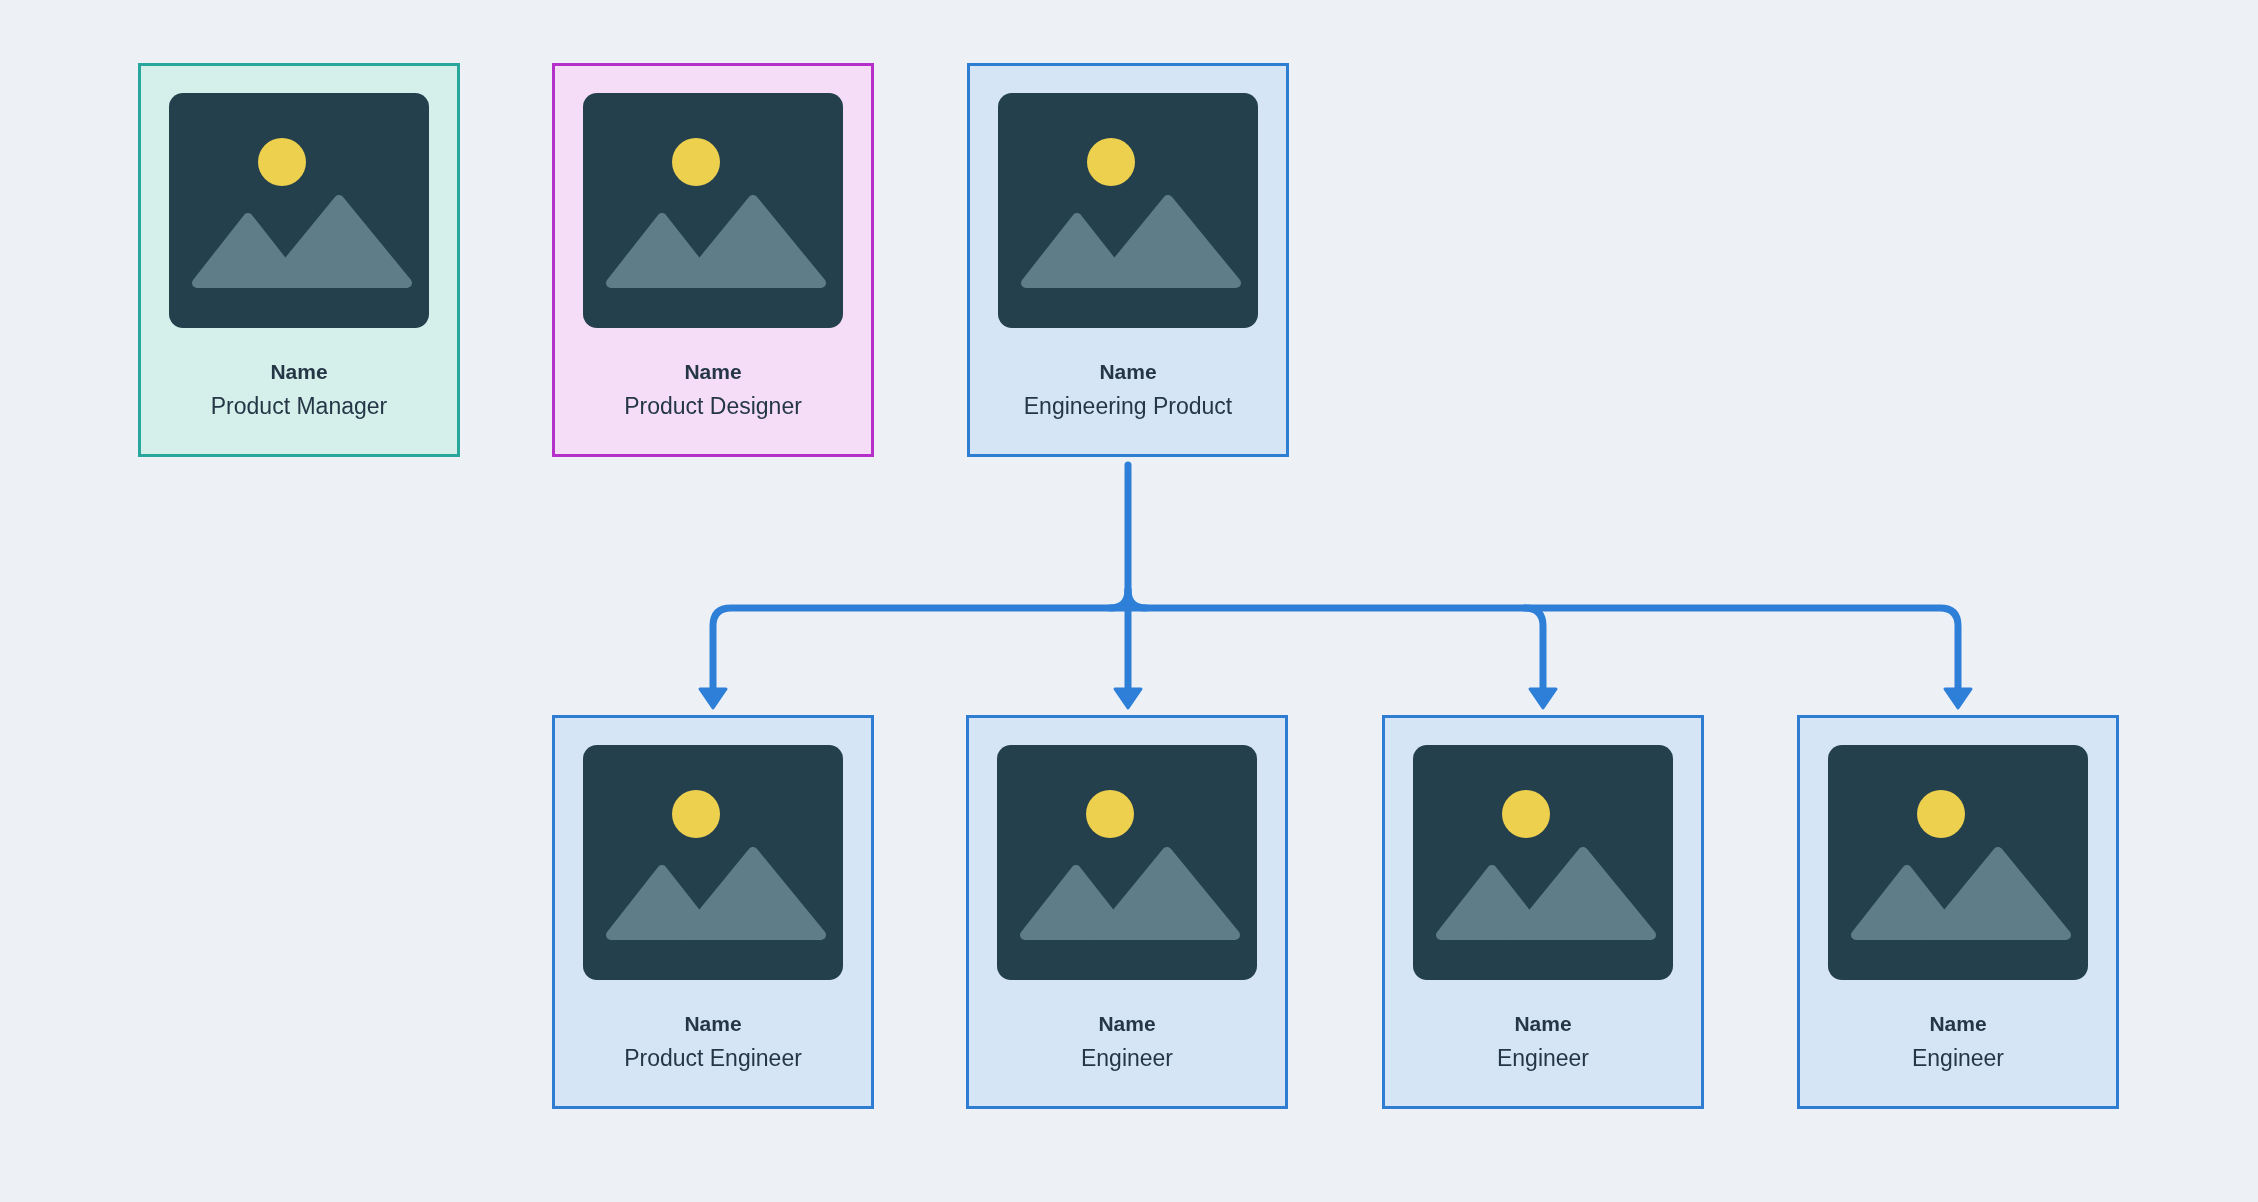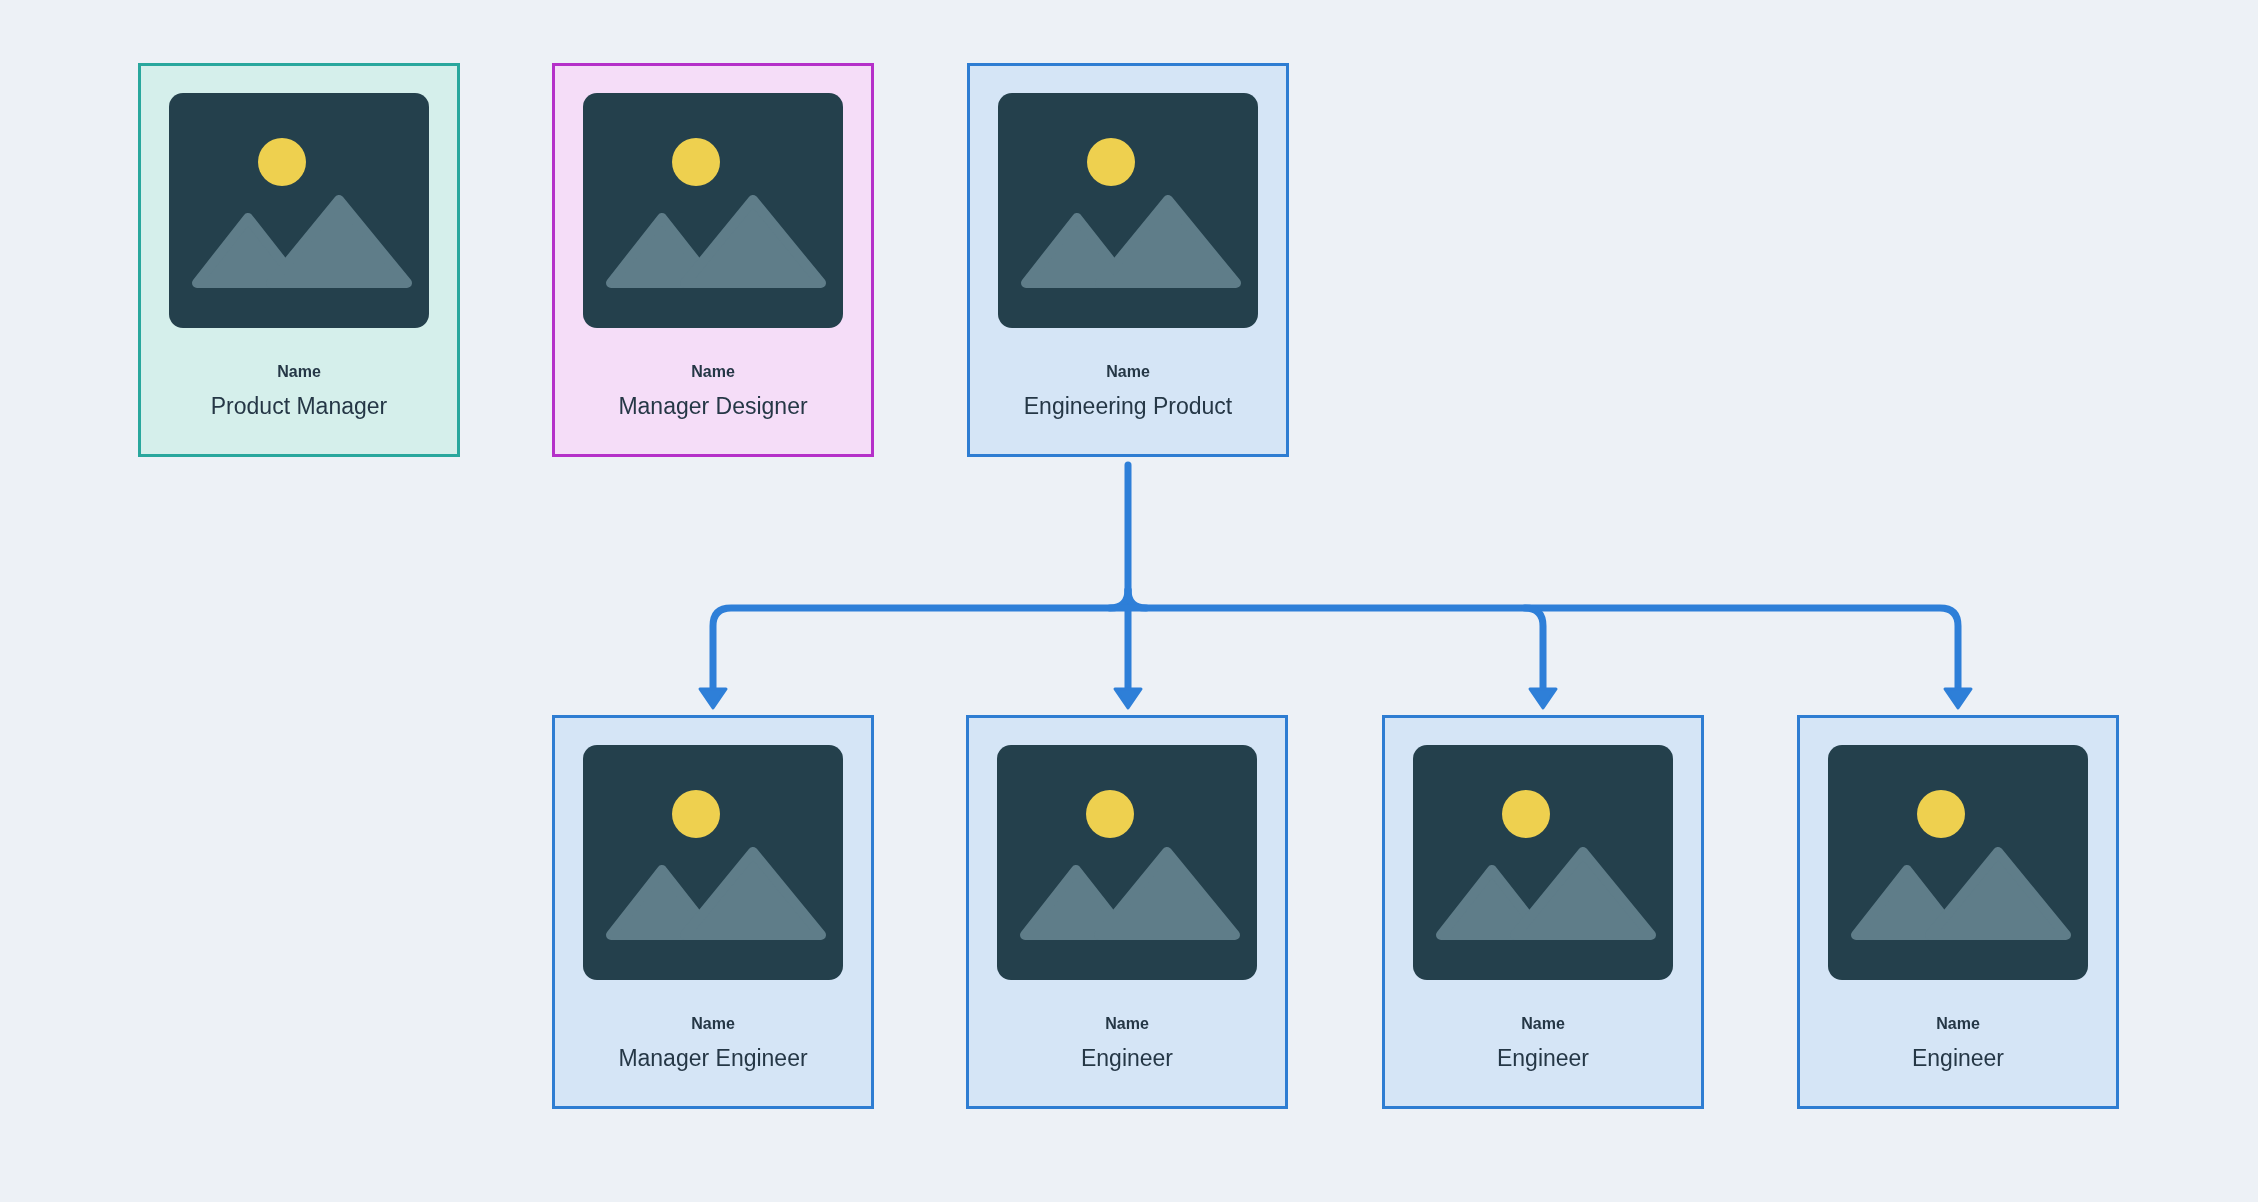--- a/index.html
+++ b/index.html
@@ -50,21 +50,21 @@
   .card.theme-pink { border-color: var(--pink-border); background: var(--pink-fill); }
   .card.theme-blue { border-color: var(--blue-border); background: var(--blue-fill); }
 
   .card .photo {
     width: 260px;
     height: 235px;
     display: block;
   }
   .card .person-name {
     margin-top: 30px;
-    font-size: 16px;
+    font-size: 21px;
     font-weight: bold;
     color: var(--text);
     line-height: 28px;
     text-align: center;
   }
   .card .person-role {
     margin-top: 6px;
     font-size: 23px;
     font-weight: normal;
     color: var(--text);
@@ -119,21 +119,21 @@
   </div>
 
   <div class="card theme-pink pos-pd">
     <svg class="photo" viewBox="0 0 260 235" xmlns="http://www.w3.org/2000/svg">
       <rect width="260" height="235" rx="14" fill="#24404c"></rect>
       <circle cx="113" cy="69" r="24" fill="#eed04f"></circle>
       <polygon points="28,190 79,125 130,190" fill="#5f7d89" stroke="#5f7d89" stroke-width="10" stroke-linejoin="round"></polygon>
       <polygon points="102,190 170,107 238,190" fill="#5f7d89" stroke="#5f7d89" stroke-width="10" stroke-linejoin="round"></polygon>
     </svg>
     <div class="person-name">Name</div>
-    <div class="person-role">Manager Designer</div>
+    <div class="person-role">Product Designer</div>
   </div>
 
   <div class="card theme-blue pos-em">
     <svg class="photo" viewBox="0 0 260 235" xmlns="http://www.w3.org/2000/svg">
       <rect width="260" height="235" rx="14" fill="#24404c"></rect>
       <circle cx="113" cy="69" r="24" fill="#eed04f"></circle>
       <polygon points="28,190 79,125 130,190" fill="#5f7d89" stroke="#5f7d89" stroke-width="10" stroke-linejoin="round"></polygon>
       <polygon points="102,190 170,107 238,190" fill="#5f7d89" stroke="#5f7d89" stroke-width="10" stroke-linejoin="round"></polygon>
     </svg>
     <div class="person-name">Name</div>
@@ -141,21 +141,21 @@
   </div>
 
   <div class="card theme-blue pos-se">
     <svg class="photo" viewBox="0 0 260 235" xmlns="http://www.w3.org/2000/svg">
       <rect width="260" height="235" rx="14" fill="#24404c"></rect>
       <circle cx="113" cy="69" r="24" fill="#eed04f"></circle>
       <polygon points="28,190 79,125 130,190" fill="#5f7d89" stroke="#5f7d89" stroke-width="10" stroke-linejoin="round"></polygon>
       <polygon points="102,190 170,107 238,190" fill="#5f7d89" stroke="#5f7d89" stroke-width="10" stroke-linejoin="round"></polygon>
     </svg>
     <div class="person-name">Name</div>
-    <div class="person-role">Manager Engineer</div>
+    <div class="person-role">Product Engineer</div>
   </div>
 
   <div class="card theme-blue pos-e1">
     <svg class="photo" viewBox="0 0 260 235" xmlns="http://www.w3.org/2000/svg">
       <rect width="260" height="235" rx="14" fill="#24404c"></rect>
       <circle cx="113" cy="69" r="24" fill="#eed04f"></circle>
       <polygon points="28,190 79,125 130,190" fill="#5f7d89" stroke="#5f7d89" stroke-width="10" stroke-linejoin="round"></polygon>
       <polygon points="102,190 170,107 238,190" fill="#5f7d89" stroke="#5f7d89" stroke-width="10" stroke-linejoin="round"></polygon>
     </svg>
     <div class="person-name">Name</div>

